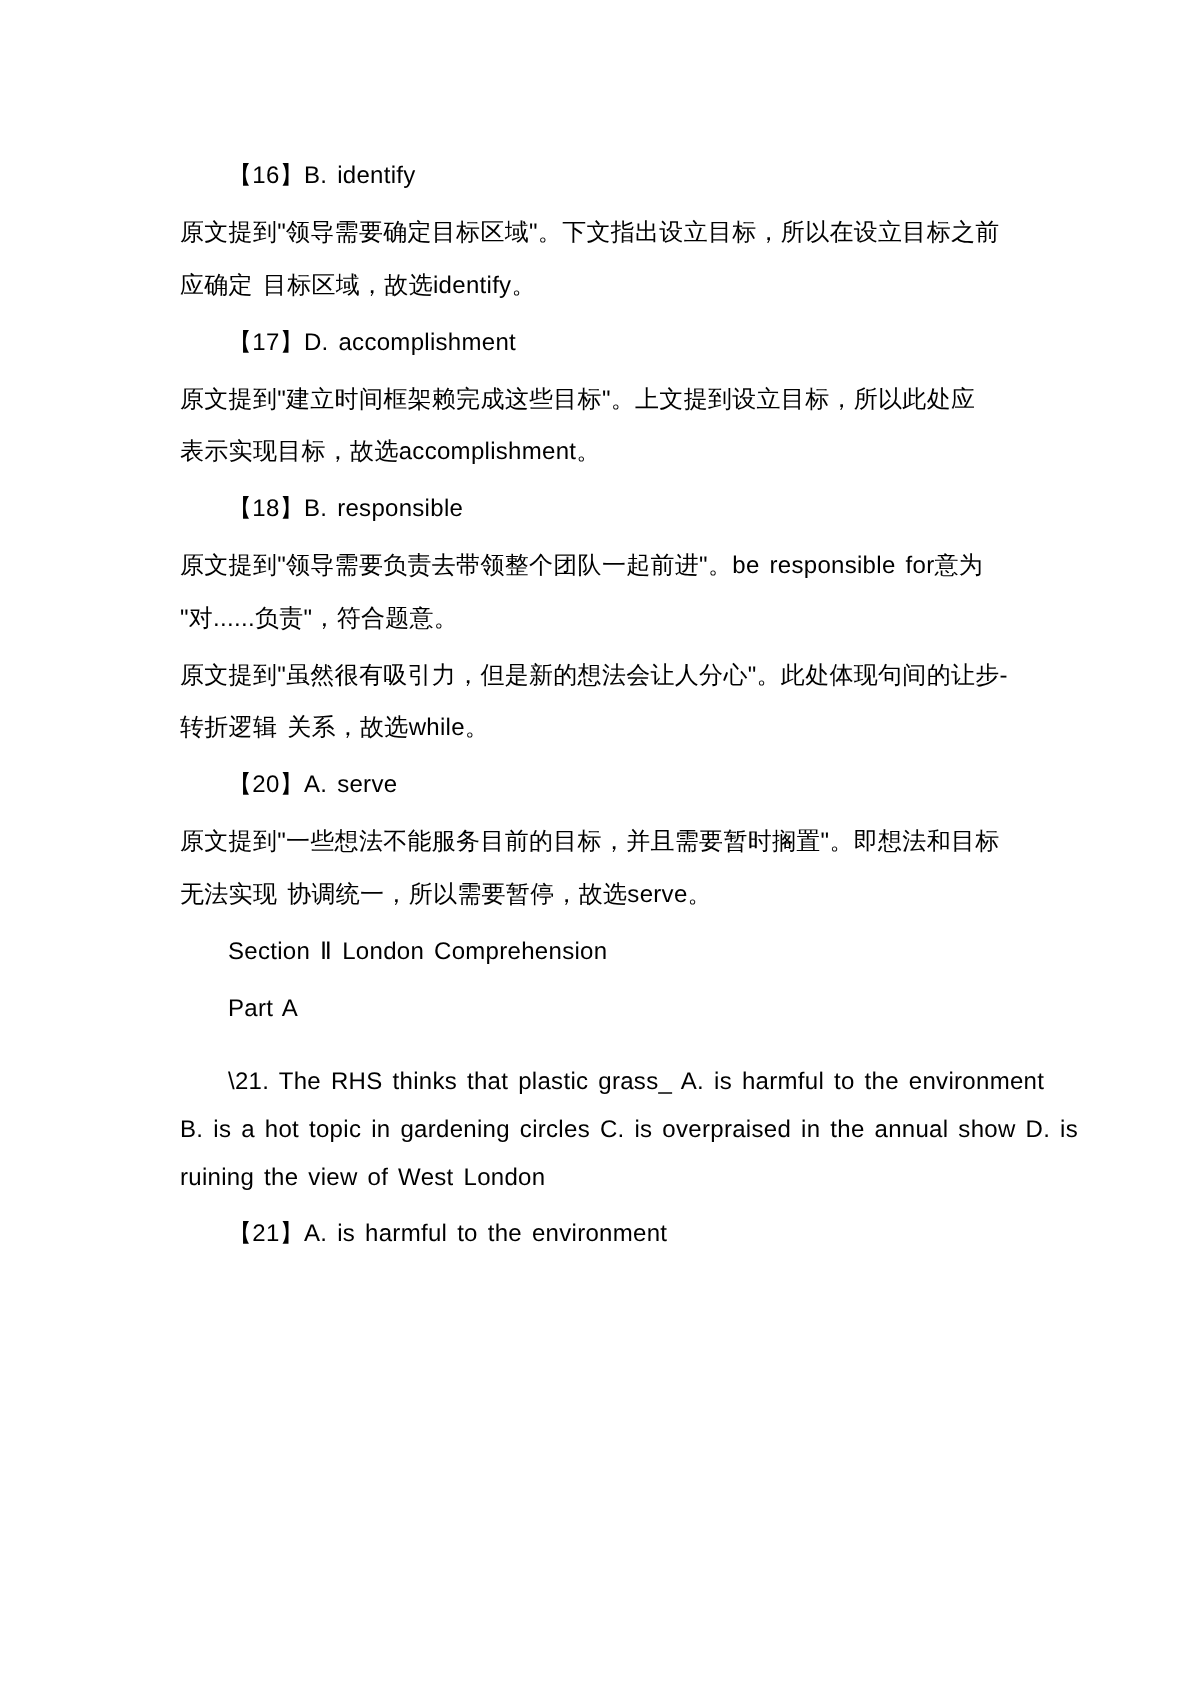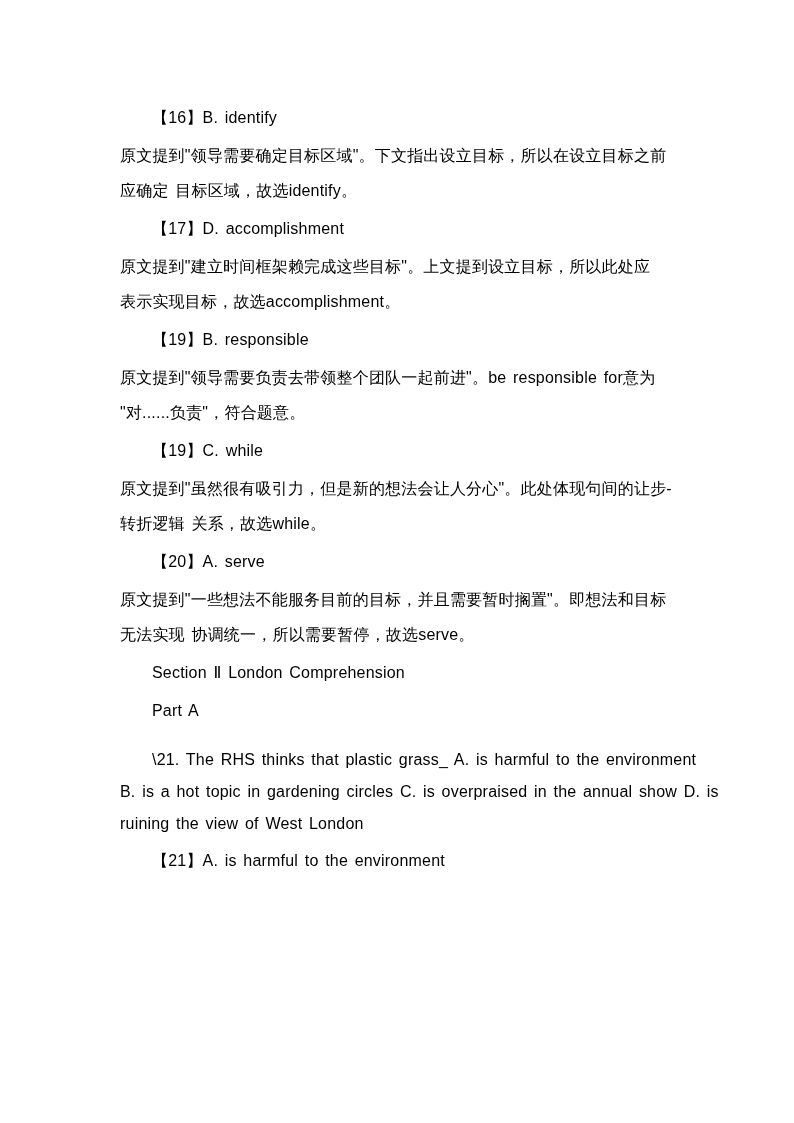--- a/index.html
+++ b/index.html
@@ -40,25 +40,24 @@
 
 <div class="page">
   <p class="indent">【16】B. identify</p>
   <p>原文提到"领导需要确定目标区域"。下文指出设立目标，所以在设立目标之前
 应确定 目标区域，故选identify。</p>
 
   <p class="indent">【17】D. accomplishment</p>
   <p>原文提到"建立时间框架赖完成这些目标"。上文提到设立目标，所以此处应
 表示实现目标，故选accomplishment。</p>
 
-  <p class="indent">【19】B. responsible</p>
+  <p class="indent">【18】B. responsible</p>
   <p>原文提到"领导需要负责去带领整个团队一起前进"。be responsible for意为
 "对......负责"，符合题意。</p>
 
-  <p class="indent">【19】C. while</p>
   <p>原文提到"虽然很有吸引力，但是新的想法会让人分心"。此处体现句间的让步-
 转折逻辑 关系，故选while。</p>
 
   <p class="indent">【20】A. serve</p>
   <p>原文提到"一些想法不能服务目前的目标，并且需要暂时搁置"。即想法和目标
 无法实现 协调统一，所以需要暂停，故选serve。</p>
 
   <p class="indent">Section Ⅱ London Comprehension</p>
   <p class="indent">Part A</p>
 

